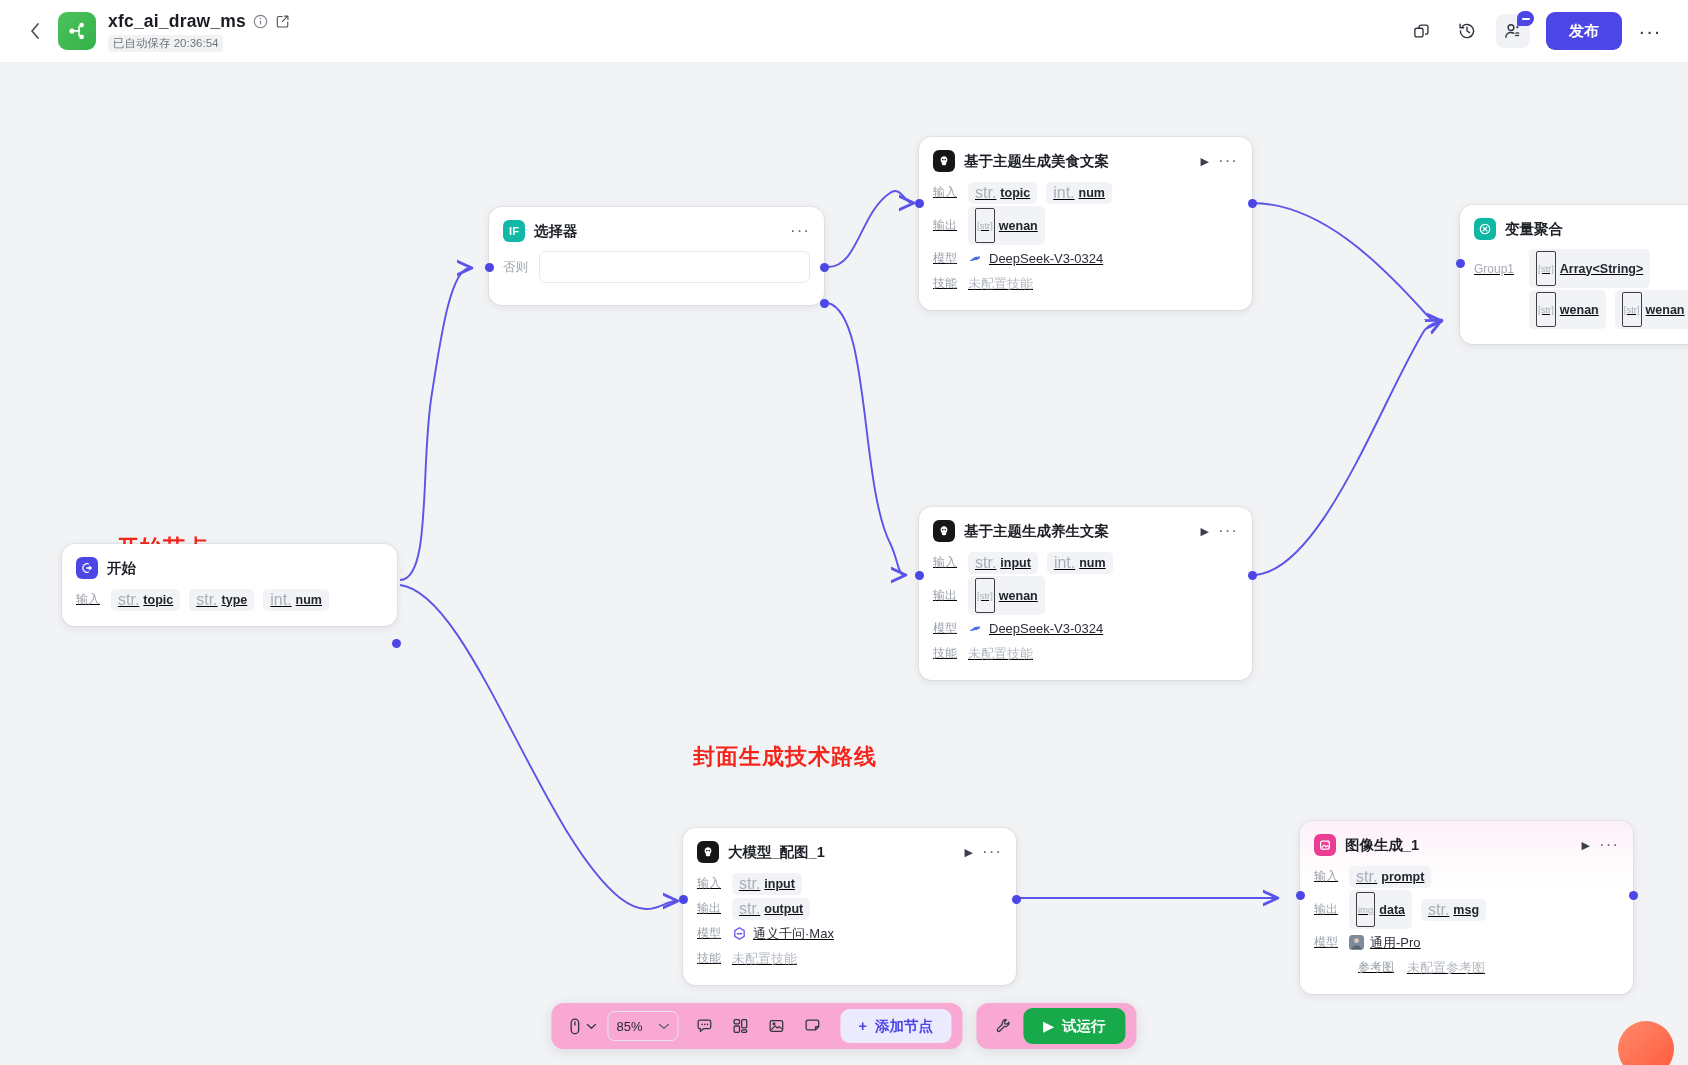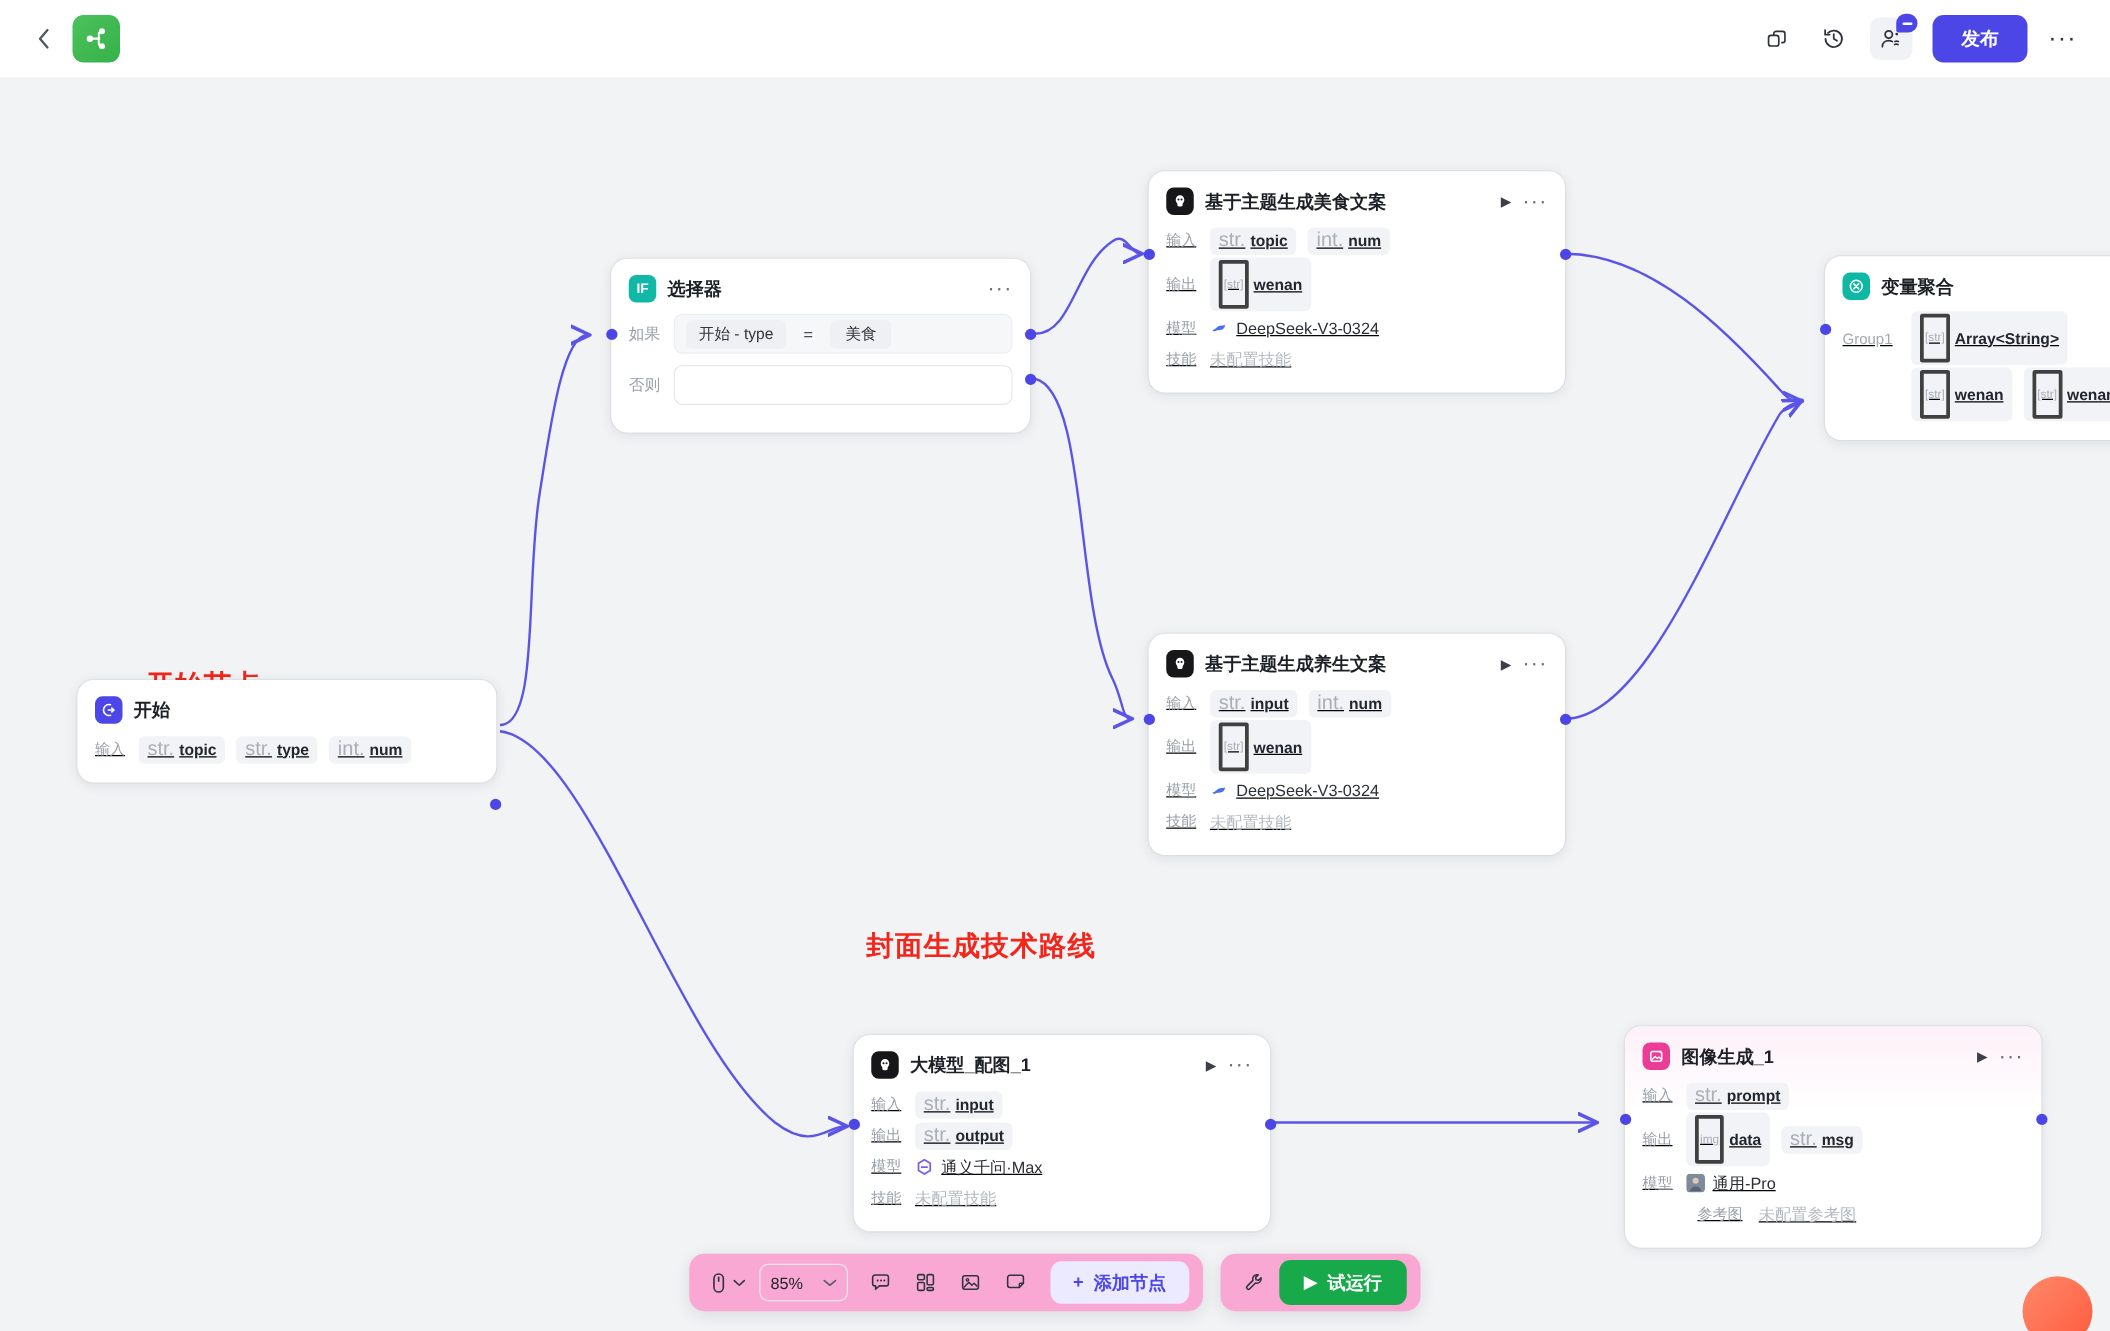--- a/index.html
+++ b/index.html
@@ -78,21 +78,21 @@
   .play-ico { font-size:11px; cursor:pointer; }
   .dots-ico { font-size:17px; color:#656b76; line-height:8px; cursor:pointer; letter-spacing:1px;}
   .node-body { padding:0 14px 13px 14px; }
   .prow { display:flex; align-items:center; gap:9px; min-height:23px; margin-bottom:2px;text-decoration:underline;}
   .plabel { font-size:12px; color:#9aa0aa; width:26px; flex:none;}
   .chip {
     background:#f2f3f6; border-radius:5px; padding:2px 7px; font-size:12.5px;
     color:#22262e; font-weight:700; display:inline-flex; align-items:center; gap:4px;
   }
   .chip .ty { font-size:16px; color:#a9aeb8; font-weight:400; }
-  .chip .tyb { font-size:9.5px; color:#a9aeb8; font-weight:400; border:3px solid #404040;
+  .chip .tyb { font-size:9.5px; color:#a9aeb8; font-weight:400; border:1px solid #404040;
     border-radius:2px; padding:11px 1px; line-height:11px;}
   .plain { font-size:13px; color:#2a2e36; display:flex; align-items:center; gap:6px;}
   .muted { font-size:13px; color:#b4b9c2; }
   .m-ico { width:15px; height:15px; border-radius:3px; flex:none; display:block; }
 
   
   .port {
     position:absolute; width:9px; height:9px; border-radius:50%;
     background:#4b46e5; z-index:6;
   }
@@ -170,20 +170,40 @@
     </div>
     <div class="app-logo">
       <svg width="22" height="22" viewBox="0 0 24 24" fill="#fff">
         <circle cx="17" cy="5.5" r="2.6"></circle>
           <circle cx="17" cy="18.5" r="2.6"></circle>
           <circle cx="6.5" cy="12" r="2.8"></circle>
         <rect x="8.5" y="11" width="7" height="1.8" rx=".9"></rect>
         <rect x="13.4" y="6.2" width="1.7" height="6.2" rx=".8"></rect>
         <rect x="13.4" y="12" width="1.7" height="6" rx=".8"></rect>
       </svg>
+    </div>
+    <div class="title-wrap">
+      <div class="title-row">
+        <span class="app-title">xfc_ai_draw_ms</span>
+        <span class="t-icon">
+          <svg width="15" height="15" viewBox="0 0 16 16" fill="none">
+              <circle cx="8" cy="8" r="6.6" stroke="#7c818b" stroke-width="1.2"></circle>
+              <rect x="7.4" y="6.8" width="1.2" height="4.4" rx=".6" fill="#7c818b"></rect>
+              <circle cx="8" cy="4.8" r=".85" fill="#7c818b"></circle>
+            </svg>
+        </span>
+        <span class="t-icon">
+          <svg width="15" height="15" viewBox="0 0 16 16" fill="none">
+              <path d="M13.2 2.6 8 7.8" stroke="#4c515b" stroke-width="1.2" stroke-linecap="round"></path>
+              <path d="M13.6 8.6v3.8a1.4 1.4 0 0 1-1.4 1.4H3.9a1.4 1.4 0 0 1-1.4-1.4V4.1a1.4 1.4 0 0 1 1.4-1.4h3.8" stroke="#4c515b" stroke-width="1.2" stroke-linecap="round"></path>
+              <path d="M10.2 2.3h3.6v3.5" stroke="#4c515b" stroke-width="1.2" stroke-linecap="round" stroke-linejoin="round"></path>
+            </svg>
+        </span>
+      </div>
+      <div class="saved">已自动保存 20:36:54</div>
     </div>
 
     <div class="header-spacer"></div>
 
     <div class="h-icon-btn">
       <svg width="19" height="19" viewBox="0 0 20 20" fill="none">
         <rect x="3" y="6.6" width="8.6" height="9" rx="2" stroke="#2d323b" stroke-width="1.4"></rect>
         <path d="M7.4 6.4V5.2a2 2 0 0 1 2-2h5.4a2 2 0 0 1 2 2v5.6a2 2 0 0 1-2 2h-1.1" stroke="#2d323b" stroke-width="1.4"></path>
       </svg>
     </div>
@@ -277,28 +297,20 @@
         <div class="node-ico" style="background:#12b8a6; font-size:11px;">
           <span>IF</span>
         </div>
         <div class="node-title">选择器</div>
         <div class="node-actions">
           <span class="dots-ico">···</span>
         </div>
       </div>
       <div class="node-body">
         <div class="sel-row">
-          <span class="sel-lab">如果</span>
-          <div class="cond-box">
-            <span class="cond-pill">开始 - type</span>
-            <span class="cond-eq">=</span>
-            <span class="cond-val">美食</span>
-          </div>
-        </div>
-        <div class="sel-row">
           <span class="sel-lab">否则</span>
           <div class="empty-box"></div>
         </div>
       </div>
     </div>
     <div class="port" style="left:485px; top:200px;"></div>
     <div class="port" style="left:820px; top:200px;"></div>
     <div class="port" style="left:820px; top:236px;"></div>
 
     <div class="node" style="left:919px; top:74px; width:333px;">

